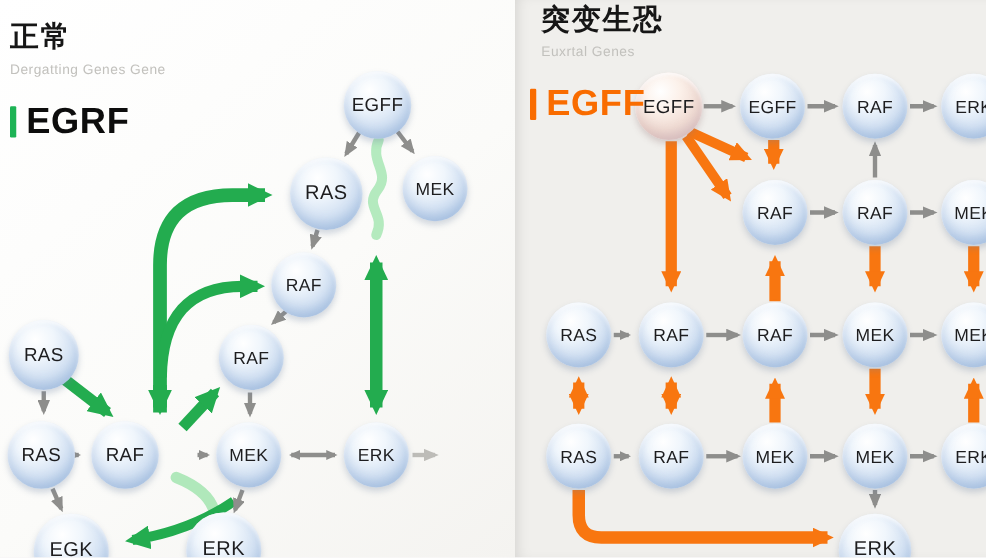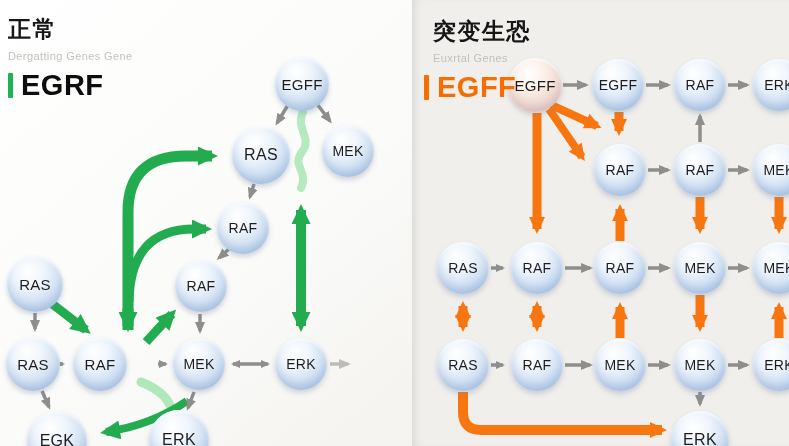--- a/index.html
+++ b/index.html
@@ -16,24 +16,24 @@
         background:radial-gradient(circle at 38% 28%,#ffffff 0%,#f0f6fc 28%,#d4e2f3 58%,#b2cae6 85%,#a3bede 100%);
         box-shadow:0 3px 5px rgba(110,130,160,0.30),
                    inset 0 -5px 9px rgba(130,160,205,0.35),
                    inset 0 2px 3px rgba(255,255,255,0.95);}
   .node.warm{background:radial-gradient(circle at 38% 28%,#ffffff 0%,#fcf1ea 30%,#f0dcd4 60%,#d9c4c9 88%,#ccb8c6 100%);
         box-shadow:0 3px 5px rgba(150,120,120,0.30),
                    inset 0 -5px 9px rgba(190,150,150,0.30),
                    inset 0 2px 3px rgba(255,255,255,0.95);}
   .header{position:absolute;z-index:3;}
   .header-left{left:8px;top:14px;}
-  .header-right{left:424px;top:16px;}
+  .header-right{left:424px;top:0;}
   .cn-title{font-size:23px;font-weight:bold;color:#161616;letter-spacing:1.5px;}
   .subtitle{font-size:11px;color:#c2c1bd;margin-top:5px;letter-spacing:0.4px;}
-  .gene-row{display:flex;align-items:center;gap:8px;margin-top:7px;}
+  .gene-row{display:flex;align-items:center;gap:8px;margin-top:19px;}
   .bar{width:5px;height:25px;border-radius:1px;}
   .gene{font-size:29px;font-weight:800;letter-spacing:0.5px;}
   .gene-left{color:#0d0d0d;}
   .header-right .cn-title,.header-right .subtitle{margin-left:9px;}
 </style>
 </head>
 <body>
 
 <div class="stage">
   <div class="panel panel-left"></div>

